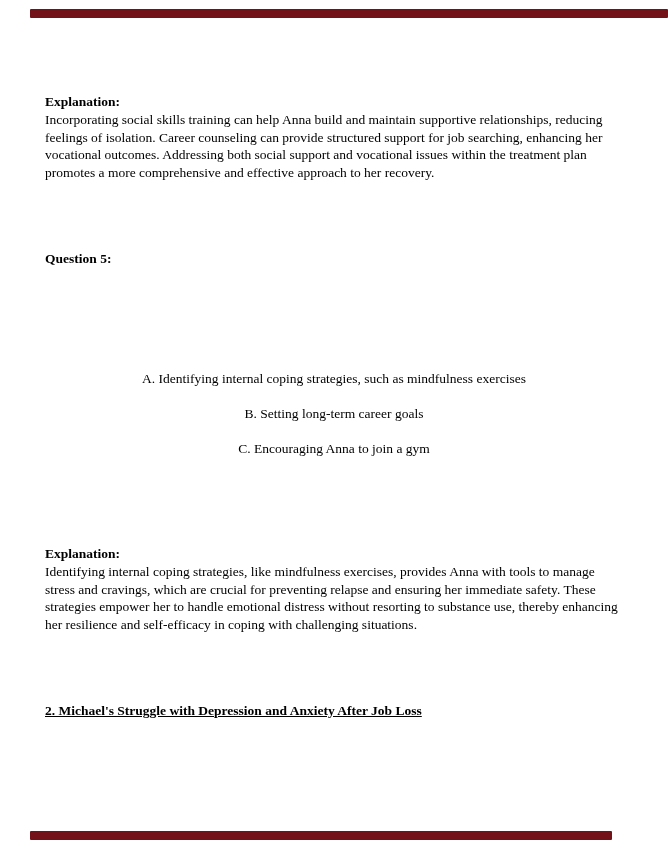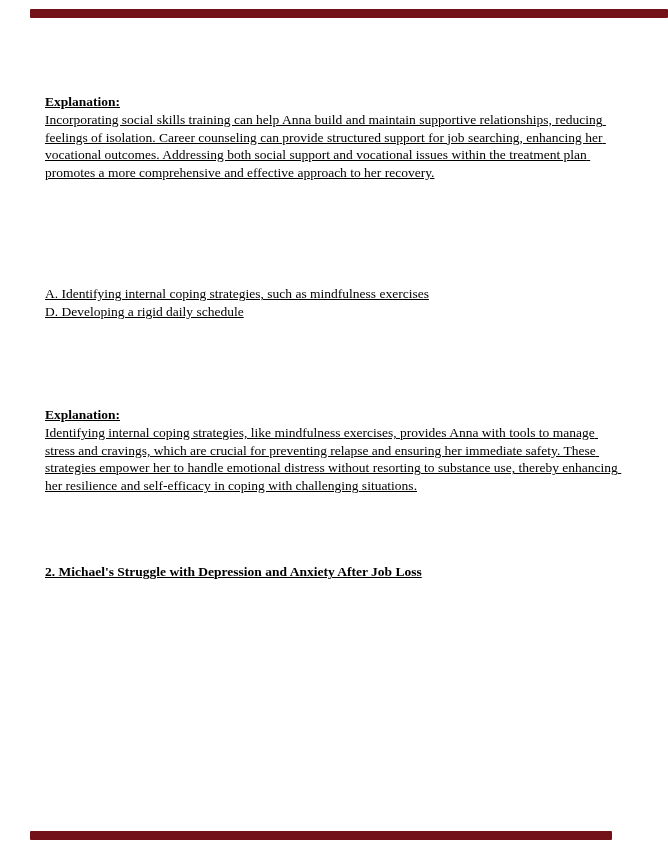--- a/index.html
+++ b/index.html
@@ -12,37 +12,38 @@
     color:#000000;
   }
   .accent-bar { position:absolute; height:9px; background:#74121a; border-radius:1px; }
   .accent-bar.top { left:30px; top:9px; width:638px; }
   .accent-bar.bottom { left:30px; top:831px; width:582px; }
   .content {
     position:absolute; left:45px; top:40px; width:578px;
     font-size:13.5px; line-height:17.7px;
     white-space:pre-wrap;
   }
-  .block { margin:0 0 15px 0;text-decoration:underline; }
+  .block { margin:0 0 15px 0; }
   .b { font-weight:bold; }
   .section-heading { font-weight:bold; text-decoration:underline; }
-  .option-line { margin:0; }
+  .option-line { margin:17px;text-align:center; }
 </style>
 </head>
 <body>
 
 <div class="accent-bar top"></div>
 
 <div class="content">
 
   <div class="block"><div class="b">Explanation:</div><div>Incorporating social skills training can help Anna build and maintain supportive relationships, reducing feelings of isolation. Career counseling can provide structured support for job searching, enhancing her vocational outcomes. Addressing both social support and vocational issues within the treatment plan promotes a more comprehensive and effective approach to her recovery.</div></div>
 
+  <div class="block b">Question 5:</div>
 
 
-  <div class="block"><div class="option-line">A. Identifying internal coping strategies, such as mindfulness exercises</div><div class="option-line">D. Developing a rigid daily schedule</div></div>
+  <div class="block"><div class="option-line">A. Identifying internal coping strategies, such as mindfulness exercises</div><div class="option-line">B. Setting long-term career goals</div><div class="option-line">C. Encouraging Anna to join a gym</div></div>
 
 
   <div class="block"><div class="b">Explanation:</div><div>Identifying internal coping strategies, like mindfulness exercises, provides Anna with tools to manage stress and cravings, which are crucial for preventing relapse and ensuring her immediate safety. These strategies empower her to handle emotional distress without resorting to substance use, thereby enhancing her resilience and self-efficacy in coping with challenging situations.</div></div>
 
   <div class="block section-heading">2. Michael's Struggle with Depression and Anxiety After Job Loss</div>
 
   
 
   
 

